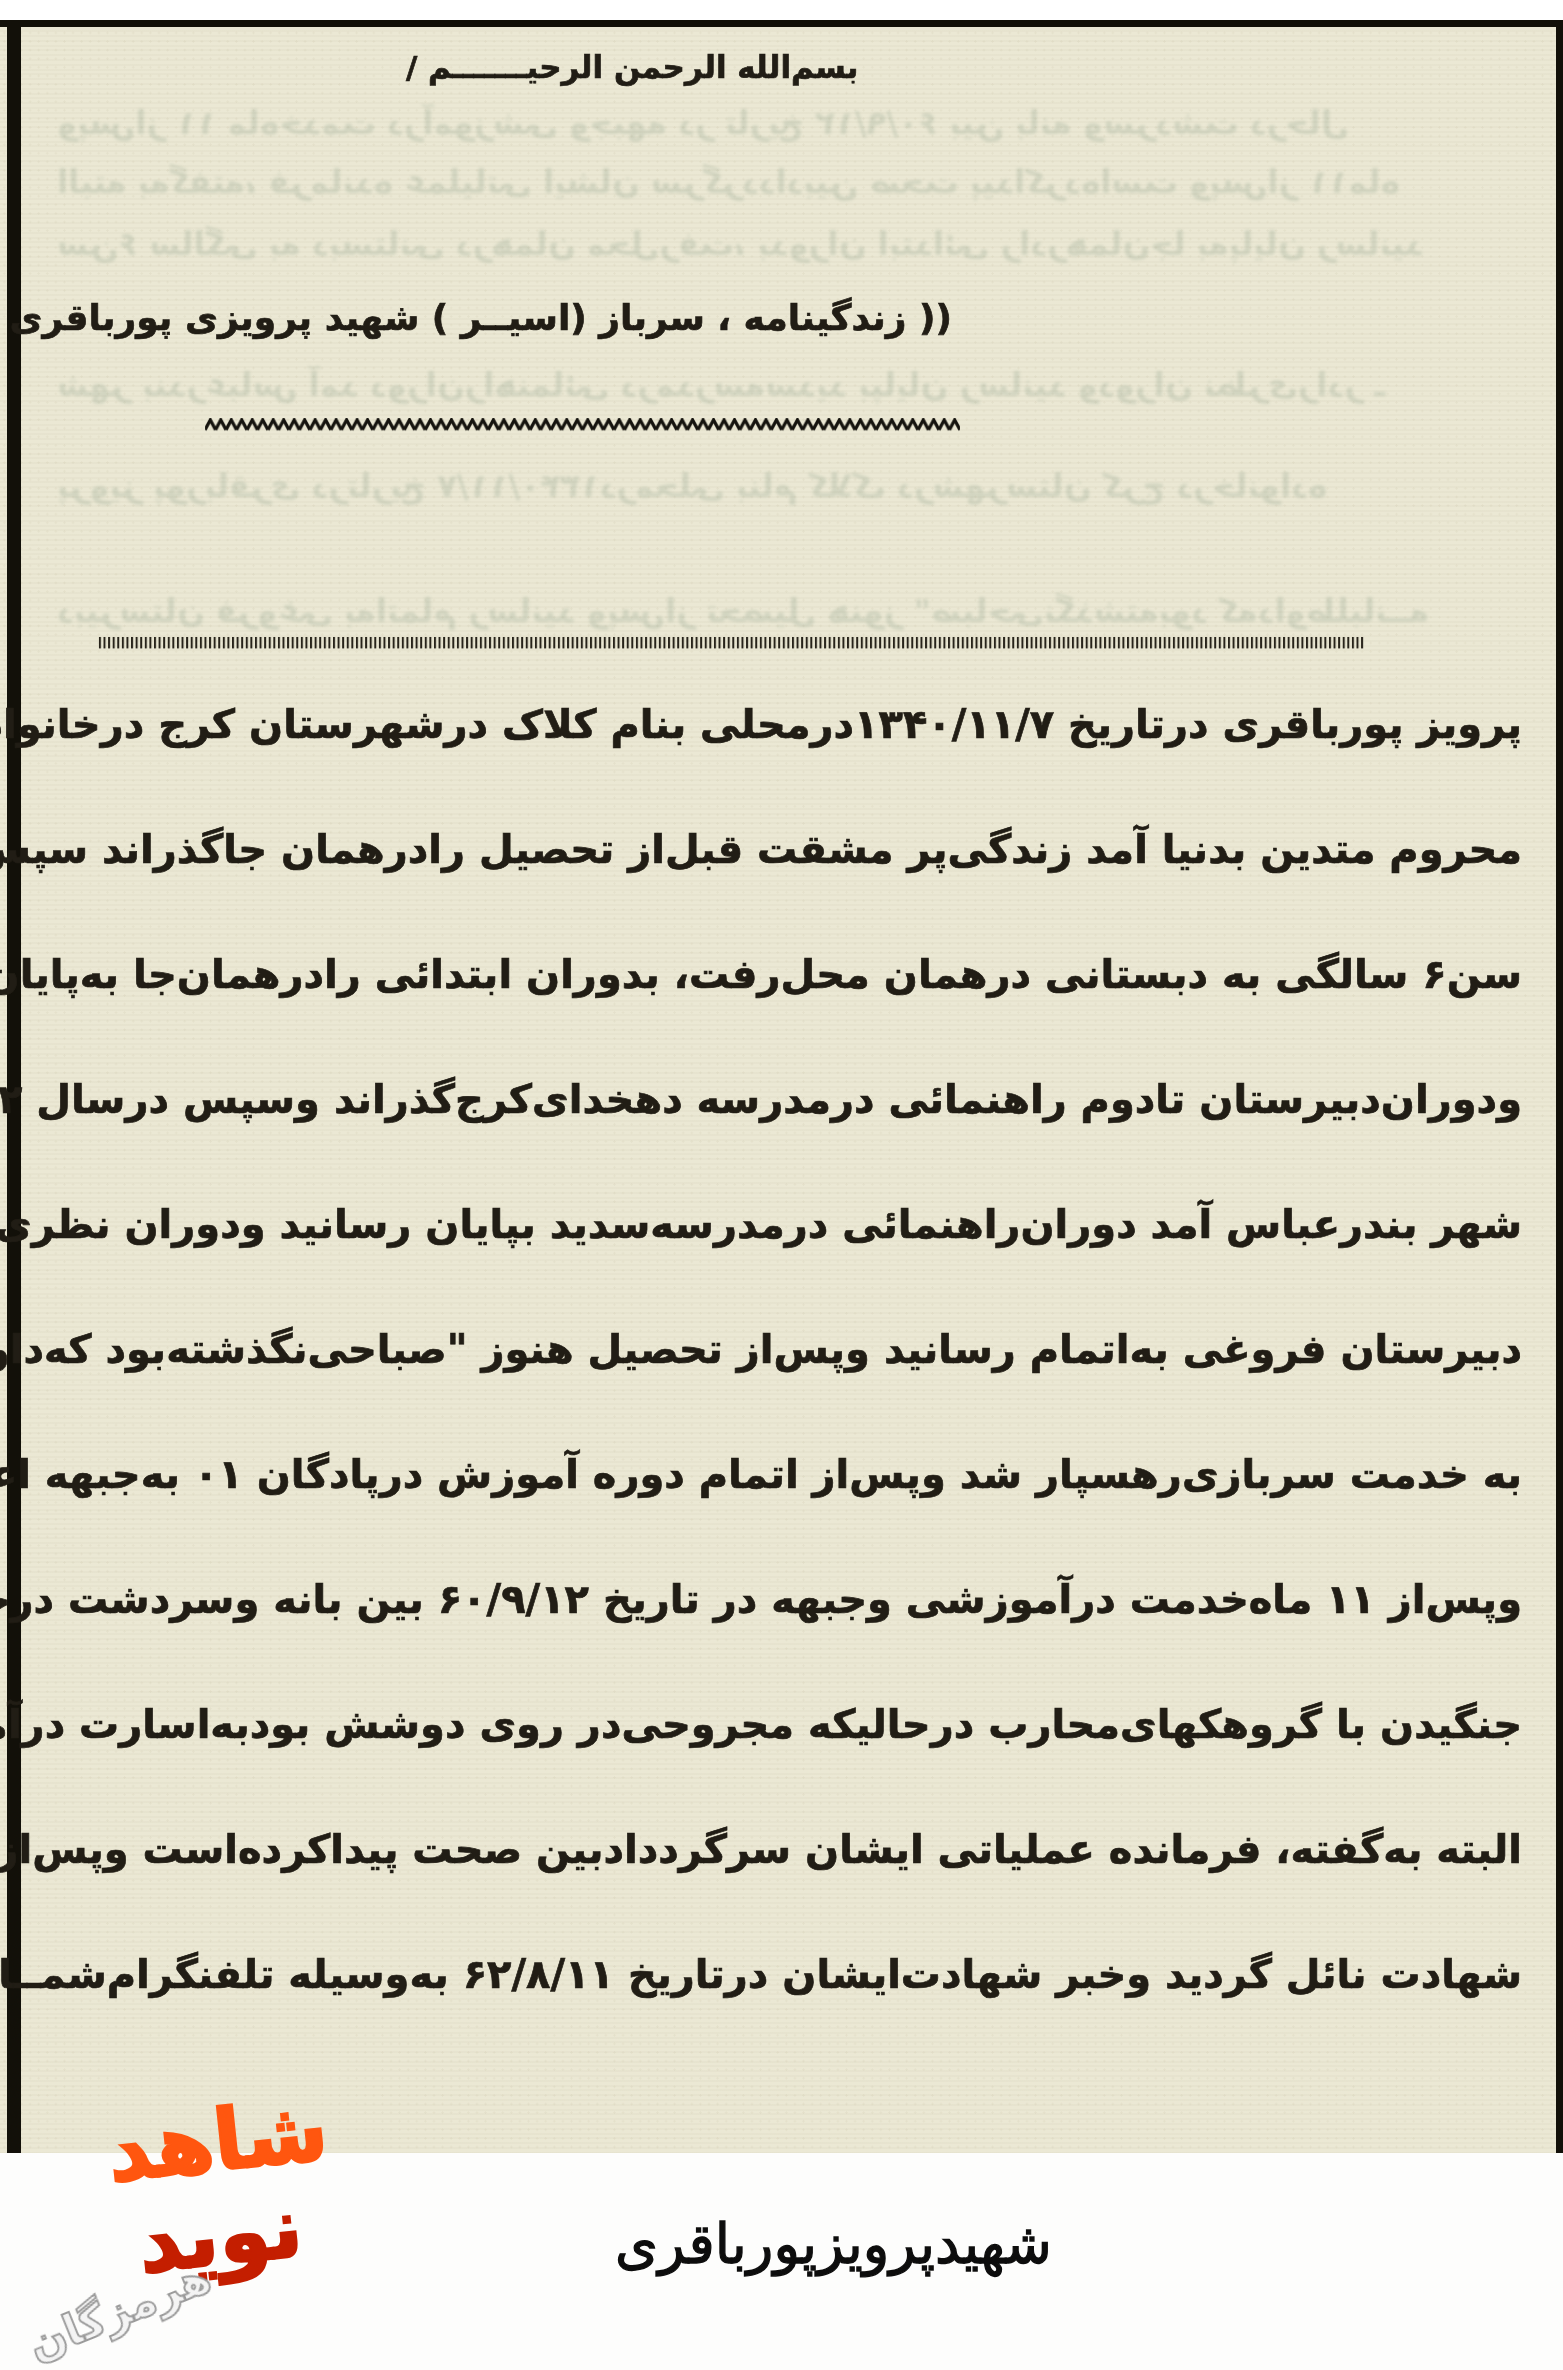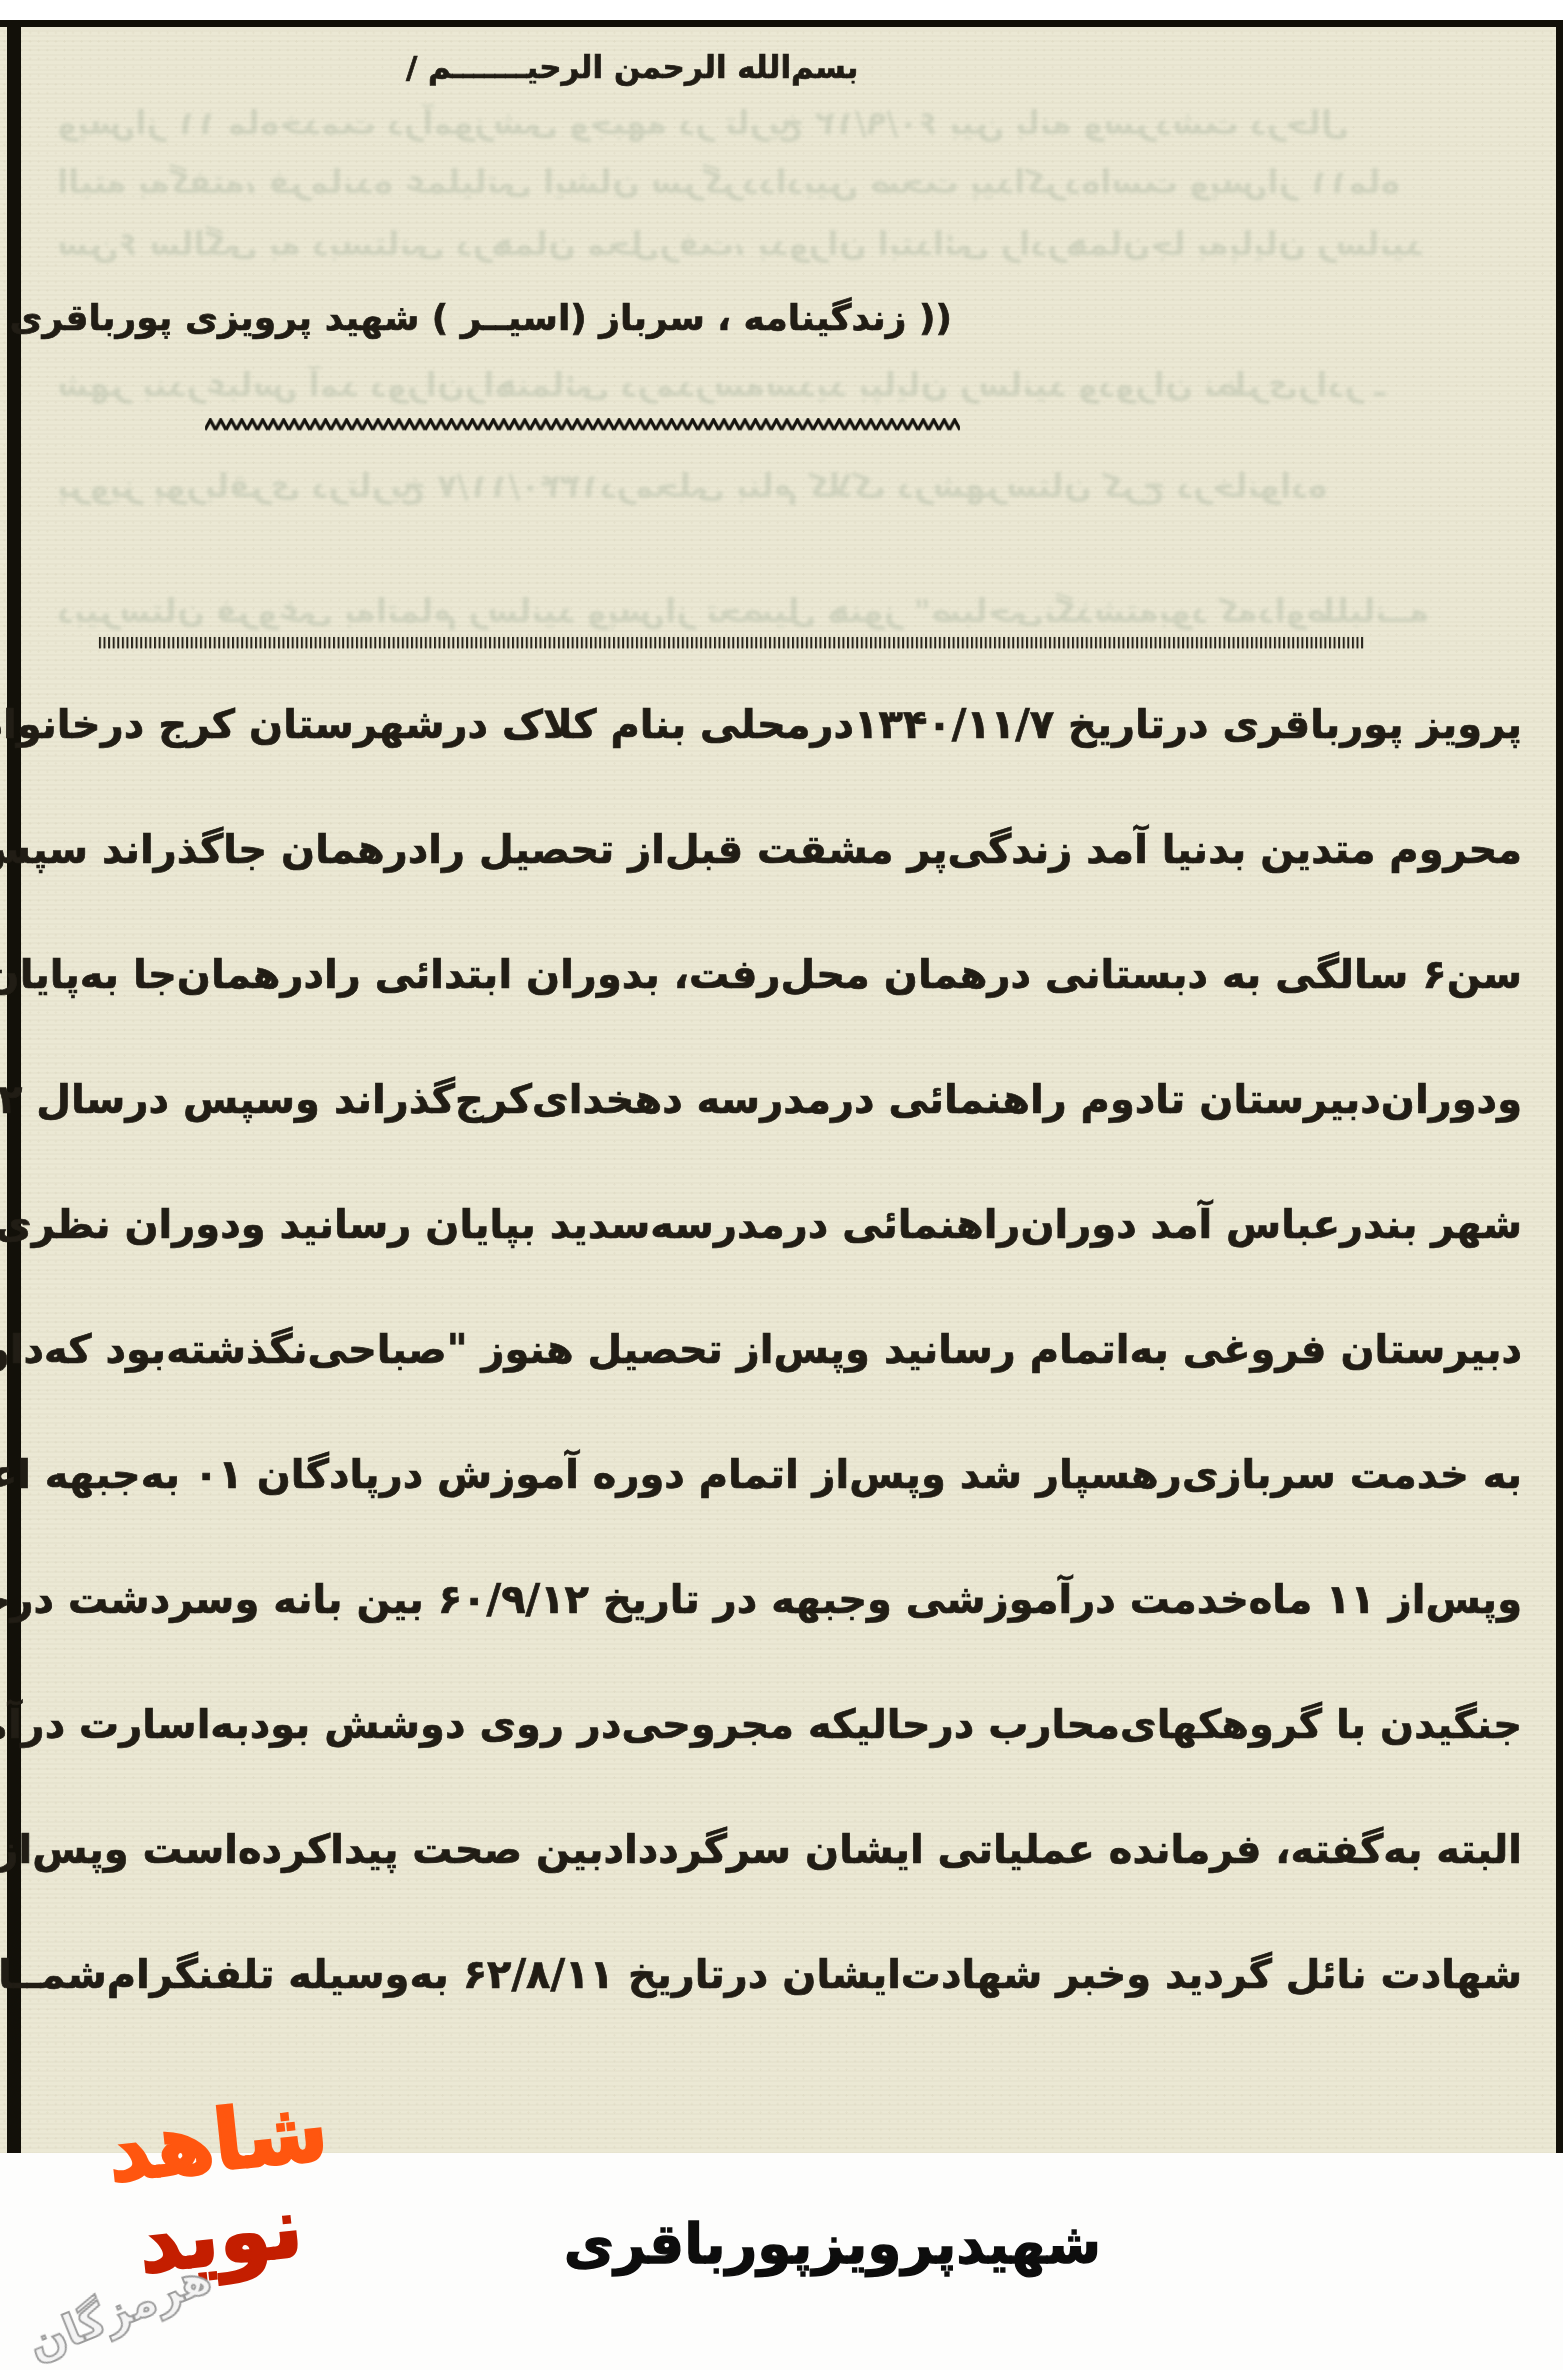--- a/index.html
+++ b/index.html
@@ -53,21 +53,21 @@
   .body-text .line{
     height:125px;font-size:40px;line-height:59px;font-weight:bold;
     -webkit-text-stroke:0.7px #211d15;
     text-align:justify;text-align-last:justify;white-space:nowrap;overflow:visible;
   }
 
   
   .footer{position:absolute;left:0;top:2153px;width:1564px;height:218px;background:#fdfdfc;z-index:3;}
   .caption{
     position:absolute;left:566px;top:59px;width:535px;
-    font-size:55px;font-weight:bold;color:#0d0d0d;-webkit-text-stroke:1.3px #0d0d0d;
+    font-size:55px;font-weight:normal;color:#0d0d0d;-webkit-text-stroke:1.3px #0d0d0d;
     direction:rtl;text-align:center;white-space:nowrap;
   }
 
   .logo{position:absolute;left:27px;top:-55px;width:335px;height:277px;z-index:4;}
   .logo div{position:absolute;font-weight:bold;white-space:nowrap;direction:rtl;}
   .logo-shahed{left:80px;top:-5.7px;font-size:84px;color:#ff560f;-webkit-text-stroke:2.4px #ff560f;
     transform:rotate(-6deg);}
   .logo-navid{left:111px;top:88px;font-size:84px;color:#c41e00;-webkit-text-stroke:2.4px #c41e00;
     transform:rotate(-6deg);}
   .logo-hormozgan{left:-3.8px;top:187px;font-size:44px;color:#f4f4f4;

